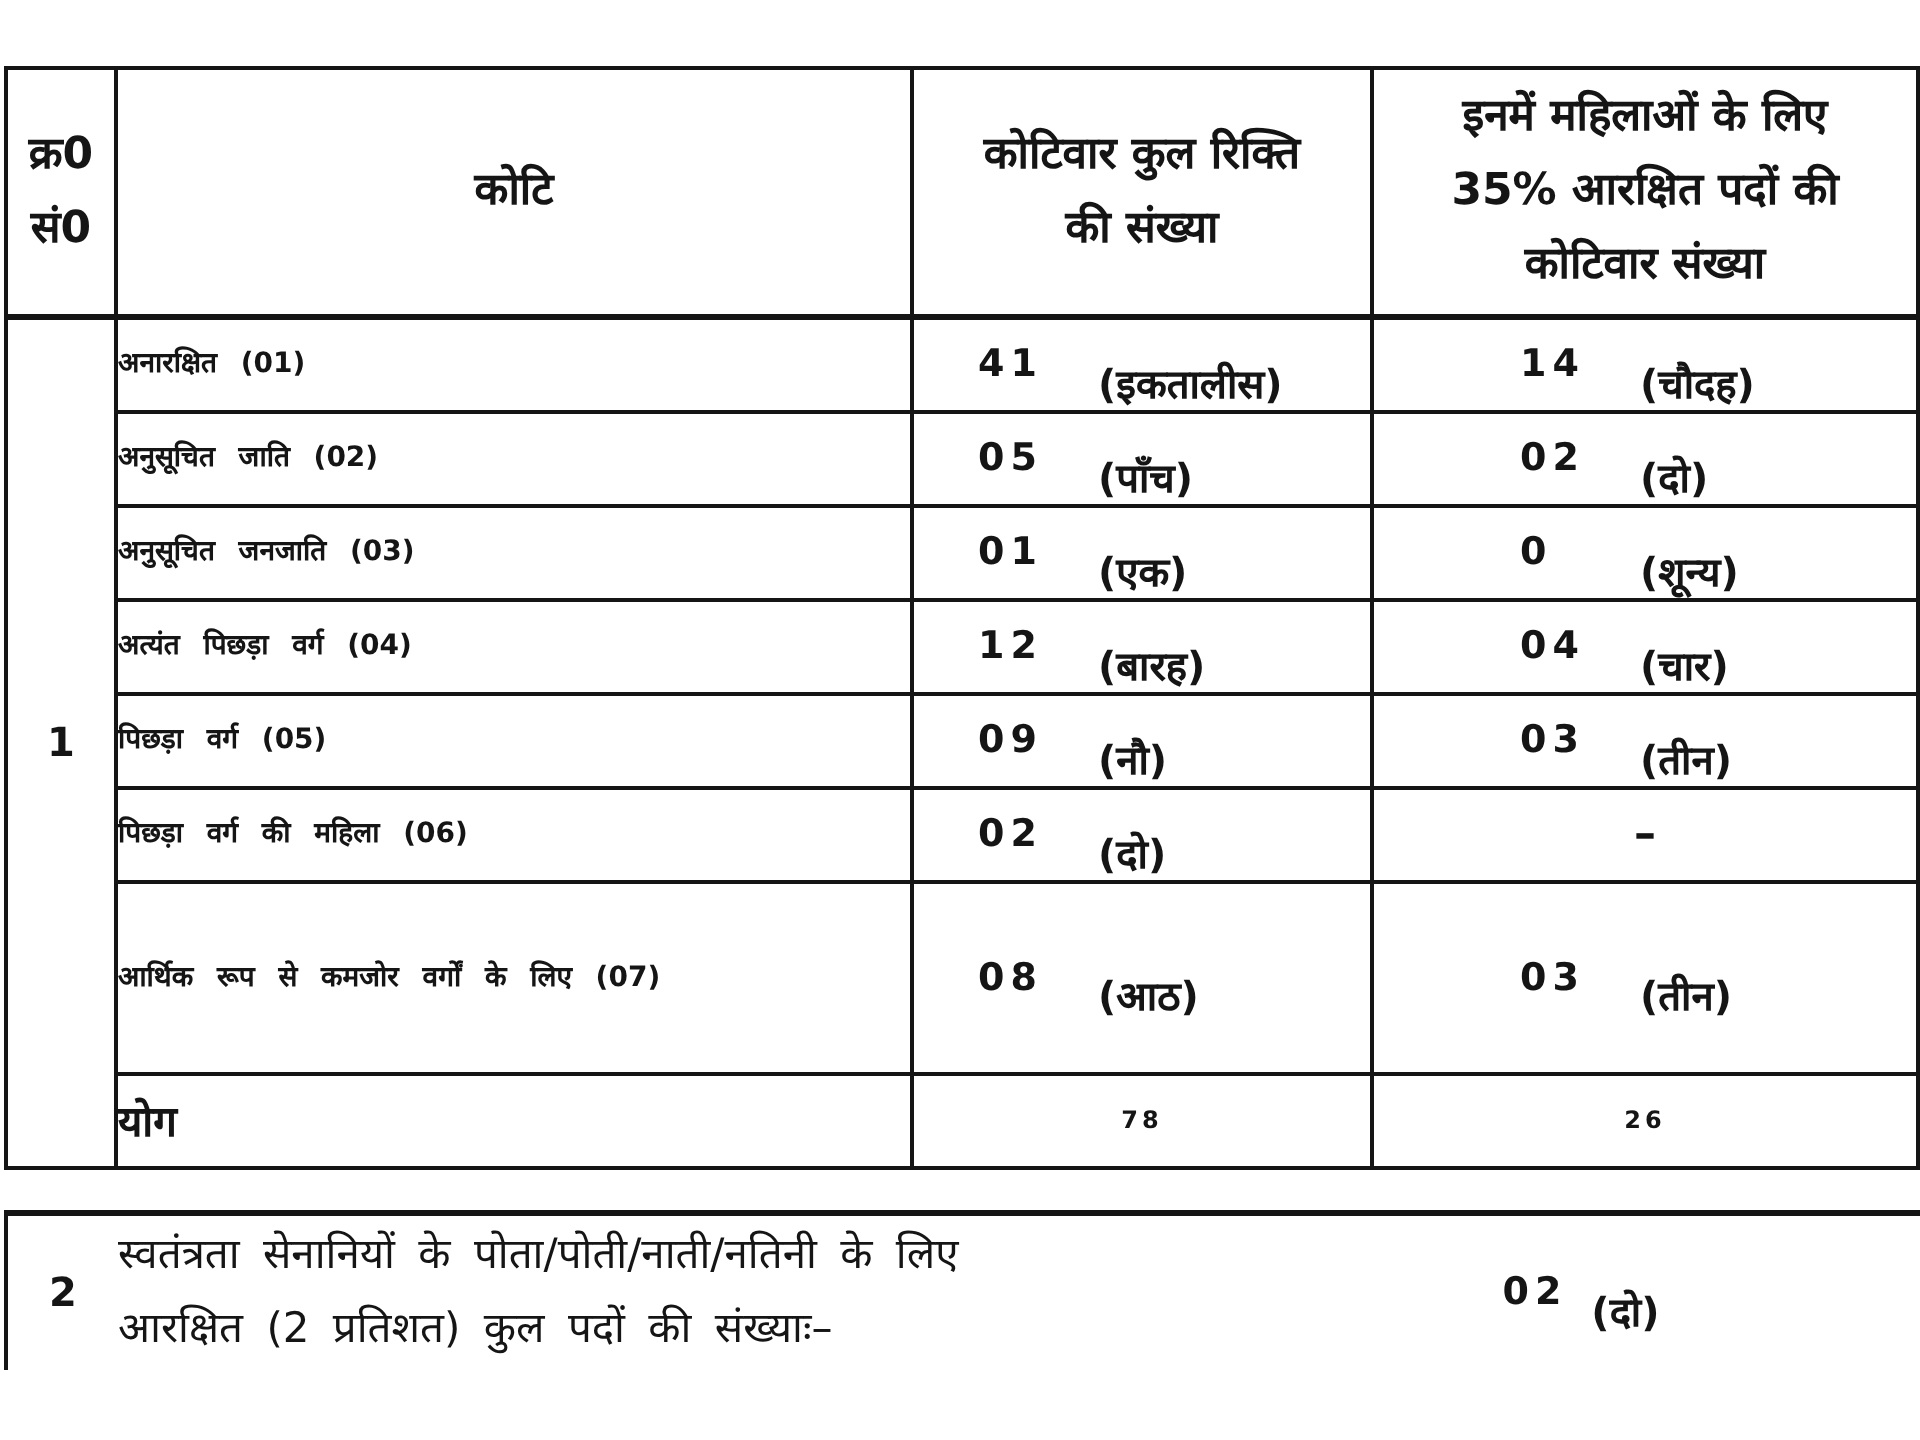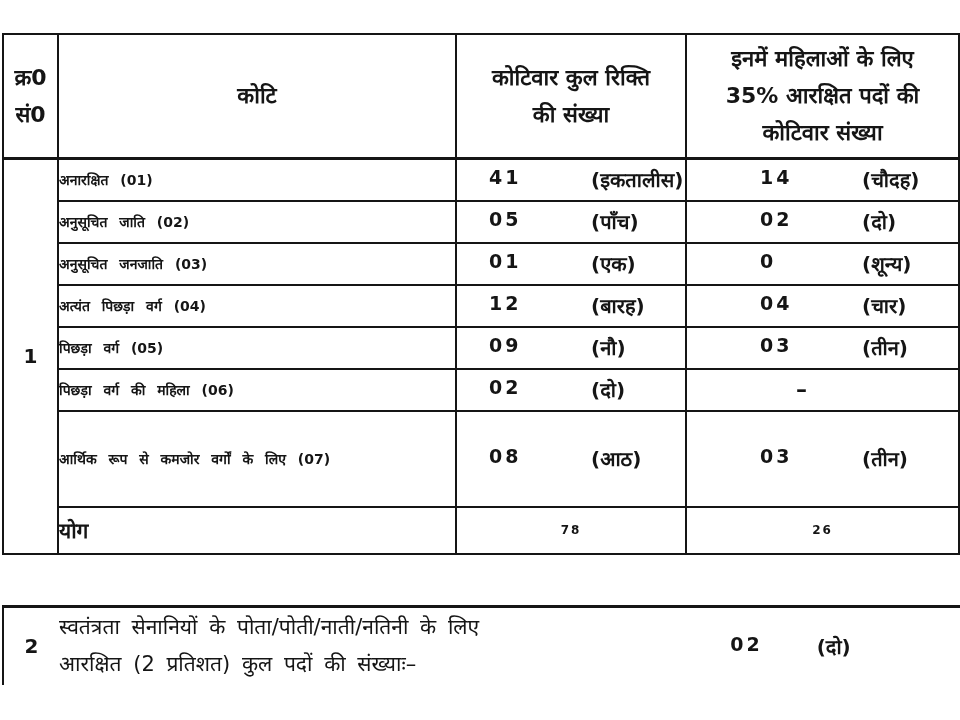--- a/index.html
+++ b/index.html
@@ -14,23 +14,23 @@
   .t1{position:absolute;left:2px;top:33px;width:956px;border:1px solid #14b8a6;}
   .t1 th,.t1 td{border:2px solid #151515;vertical-align:middle;padding:0;}
   .t1 thead th{border-bottom:3px solid #151515;font-weight:bold;font-size:22px;line-height:37px;text-align:center;}
   .hrow{height:124px;}
   .h42{height:42px;} .h40{height:40px;} .h84{height:96px;} .h47{height:47px;}
 
   .serial-col{width:55px;} .cat-col{width:398px;} .tot-col{width:230px;} .wom-col{width:273px;}
 
   .serialcell{text-align:center;font-weight:bold;font-size:20px;}
   .cat{font-weight:bold;font-size:14px;padding-left:20px;word-spacing:7px;text-align:left;line-height:40px;}
-  .valwrap{display:flex;align-items:flex-start;font-weight:bold;gap:42px;}
+  .valwrap{display:flex;align-items:center;font-weight:bold;}
   .valwrap .num{font-size:19px;letter-spacing:3px;min-width:60px;display:inline-block;}
-  .valwrap .word{font-size:20px;}
+  .valwrap .word{font-size:20px;margin-top:18px;}
   .pad-total{padding-left:32px;}
   .pad-women{padding-left:73px;}
   .valwrap.center{justify-content:center;padding-left:0;}
   .valwrap.center .num{min-width:0;letter-spacing:0;font-size:22px;}
 
   .yog{text-align:left;font-weight:bold;font-size:21px;margin-left:40px;}
   .tnum{text-align:center;font-weight:bold;font-size:12px;letter-spacing:2px;}
 
   
   .t2{position:absolute;left:2px;top:605px;width:956px;border-top:3px solid #151515;border-left:2px solid #151515;}

